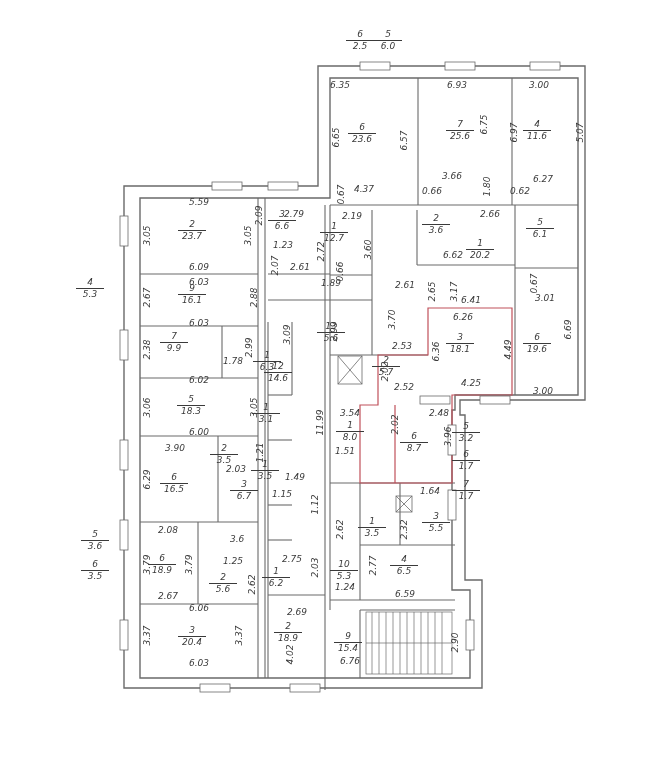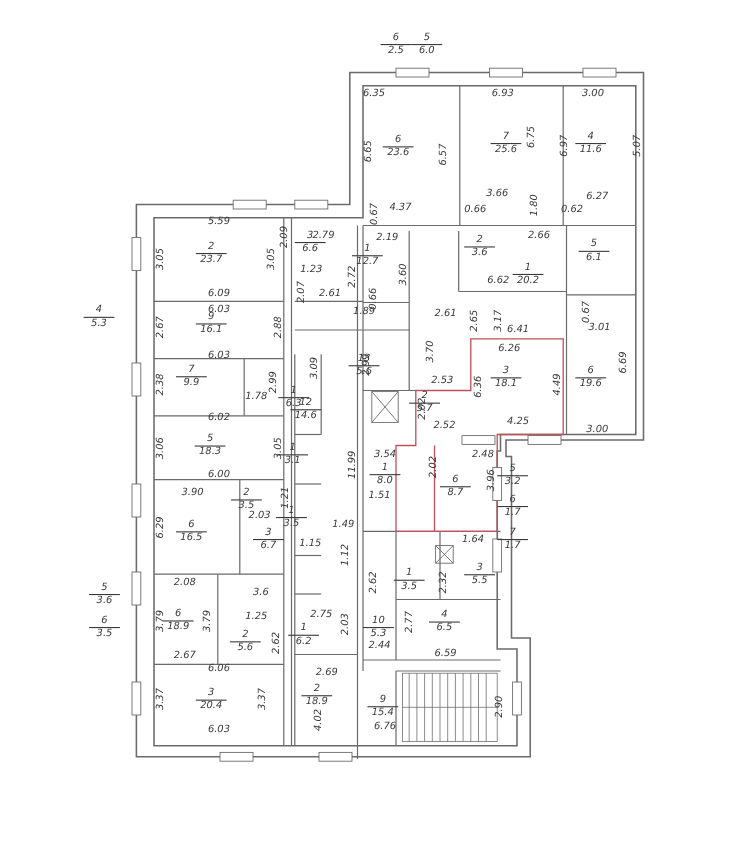--- a/index.html
+++ b/index.html
@@ -351,35 +351,35 @@
     <div class="lbl" style="left: 340px; top: 409px;">3.54</div>
     <div class="lbl v" style="left: 385px; top: 420px;">2.02</div>
     <div class="lbl" style="left: 413px; top: 409px; margin-left: 16px;">2.48</div>
     <div class="lbl v" style="left: 438px; top: 432px;">3.96</div>
     <div class="lbl v" style="left: 308px; top: 418px;">11.99</div>
     <div class="lbl" style="left: 165px; top: 444px;">3.90</div>
     <div class="lbl" style="left: 226px; top: 465px;">2.03</div>
     <div class="lbl v" style="left: 250px; top: 448px;">1.21</div>
     <div class="lbl v" style="left: 137px; top: 475px;">6.29</div>
     <div class="lbl" style="left: 335px; top: 447px;">1.51</div>
-    <div class="lbl" style="left: 302px; top: 473px; text-align: right;">1.49</div>
+    <div class="lbl" style="left: 285px; top: 473px; text-align: right;">1.49</div>
     <div class="lbl v" style="left: 305px; top: 500px;">1.12</div>
     <div class="lbl" style="left: 272px; top: 490px;">1.15</div>
     <div class="lbl" style="left: 420px; top: 487px;">1.64</div>
     <div class="lbl" style="left: 158px; top: 526px;">2.08</div>
     <div class="lbl" style="left: 230px; top: 535px;">3.6</div>
     <div class="lbl" style="left: 223px; top: 557px;">1.25</div>
     <div class="lbl v" style="left: 137px; top: 560px;">3.79</div>
     <div class="lbl v" style="left: 179px; top: 560px;">3.79</div>
     <div class="lbl" style="left: 282px; top: 555px;">2.75</div>
     <div class="lbl v" style="left: 305px; top: 563px;">2.03</div>
     <div class="lbl v" style="left: 330px; top: 525px;">2.62</div>
     <div class="lbl v" style="left: 394px; top: 525px;">2.32</div>
     <div class="lbl v" style="left: 363px; top: 561px;">2.77</div>
-    <div class="lbl" style="left: 335px; top: 583px;">2.44</div>
+    <div class="lbl" style="left: 335px; top: 583px;">1.24</div>
     <div class="lbl" style="left: 395px; top: 590px;">6.59</div>
     <div class="lbl" style="left: 158px; top: 592px;">2.67</div>
     <div class="lbl v" style="left: 242px; top: 580px;">2.62</div>
     <div class="lbl" style="left: 189px; top: 604px;">6.06</div>
     <div class="lbl" style="left: 287px; top: 608px;">2.69</div>
     <div class="lbl v" style="left: 137px; top: 631px;">3.37</div>
     <div class="lbl v" style="left: 229px; top: 631px;">3.37</div>
     <div class="lbl v" style="left: 280px; top: 650px;">4.02</div>
     <div class="lbl v" style="left: 445px; top: 638px;">2.90</div>
     <div class="lbl" style="left: 189px; top: 659px;">6.03</div>

